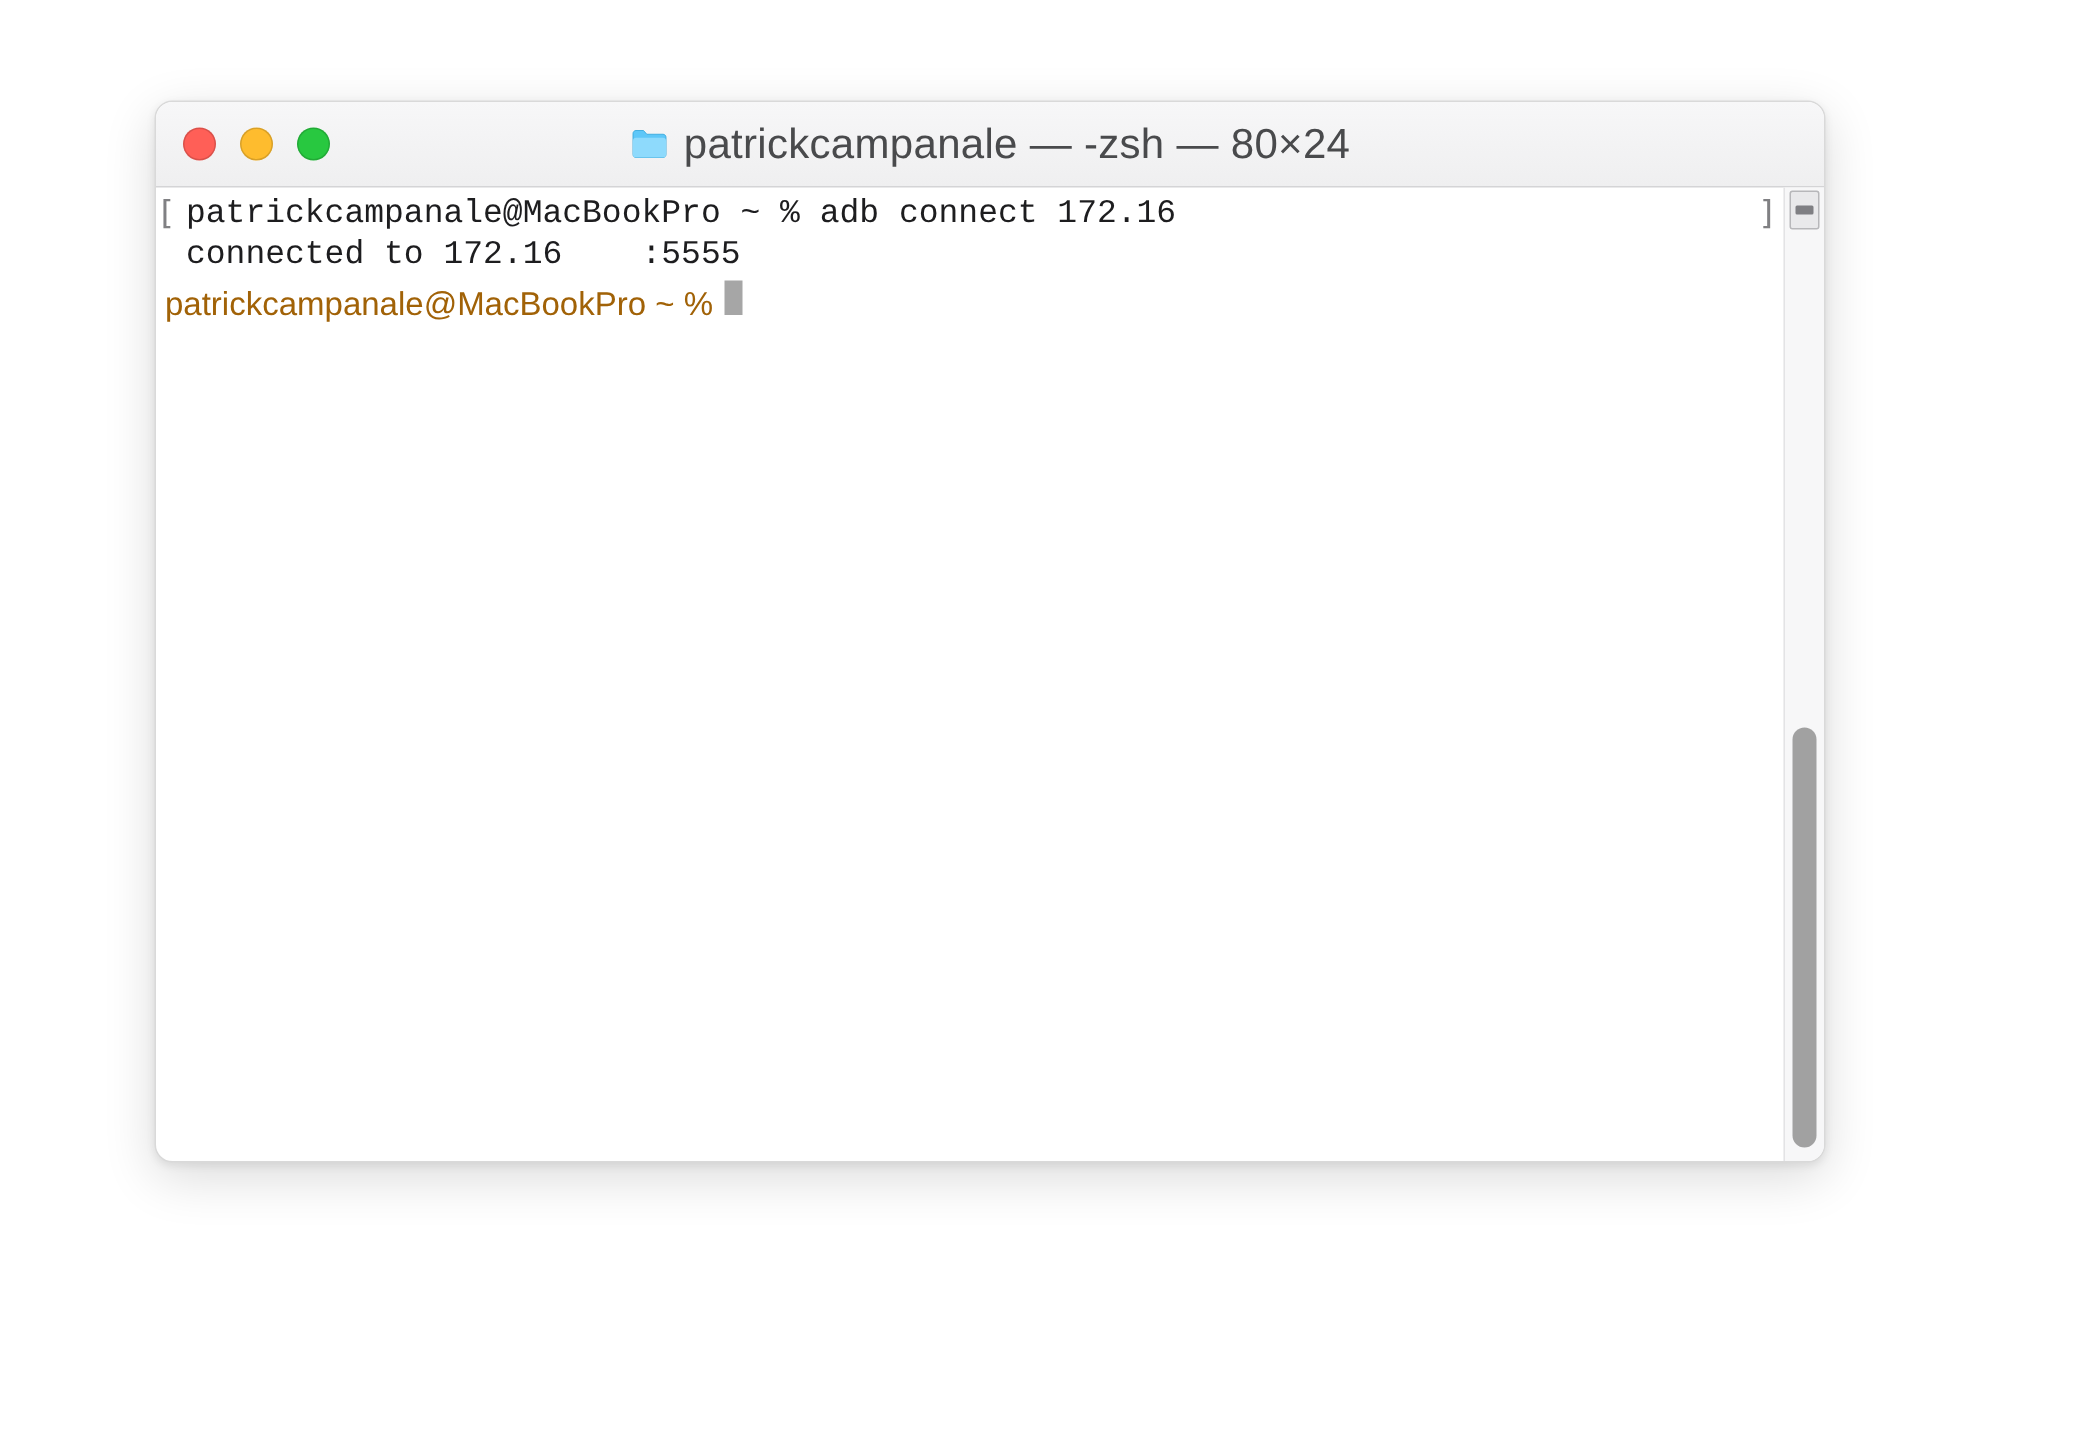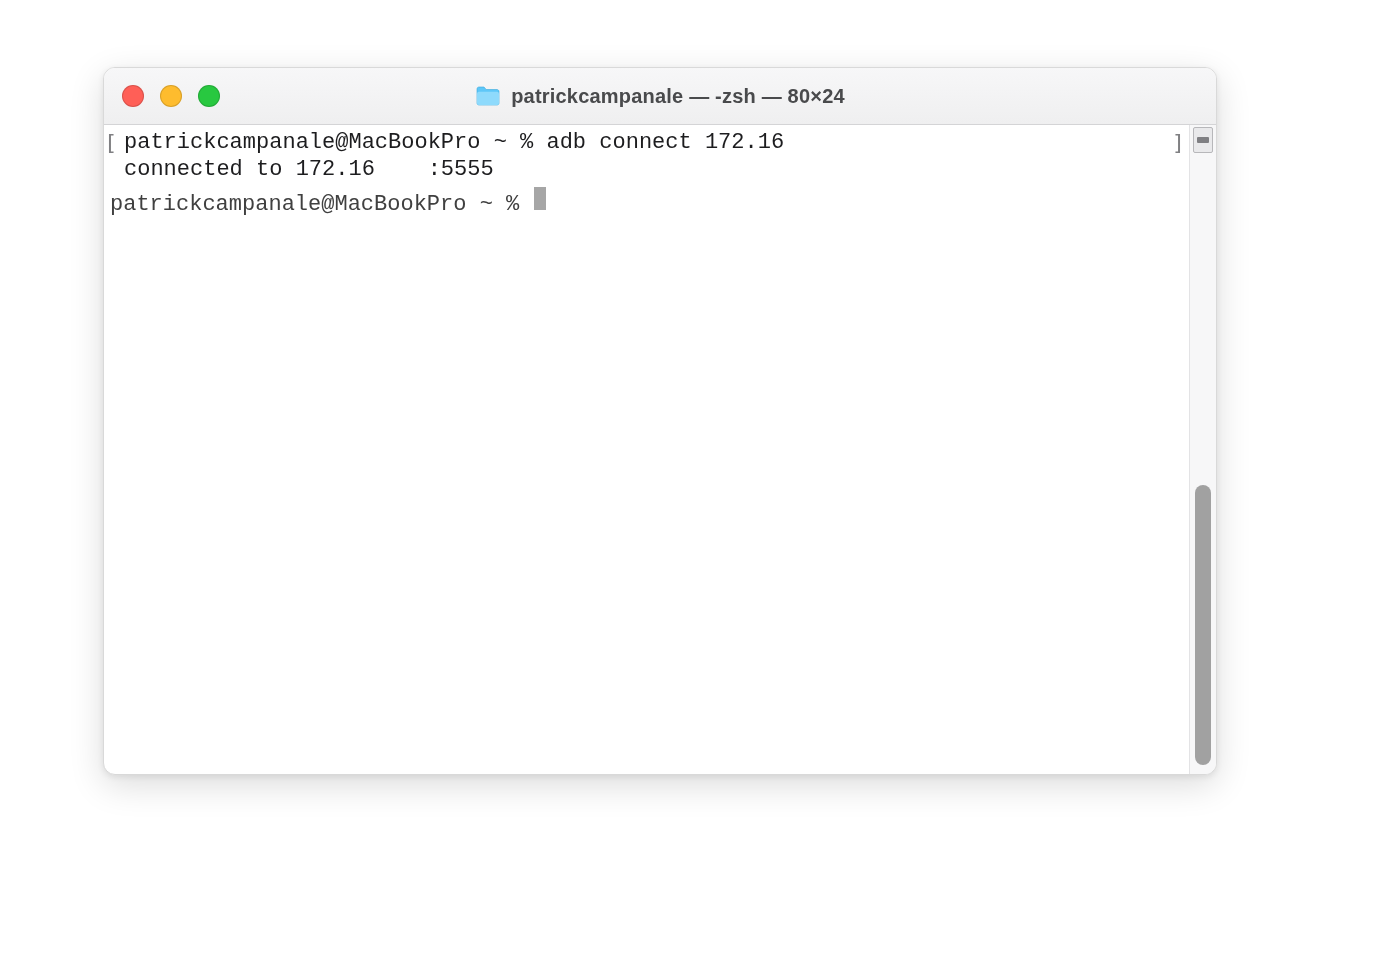--- a/index.html
+++ b/index.html
@@ -55,22 +55,22 @@
   .dot.yellow { background:#febc2e; }
   .dot.green  { background:#28c840; }
 
   .title-center {
     flex: 1;
     display: flex;
     align-items: center;
     justify-content: center;
     gap: 10px;
     color: #494a4c;
-    font-size: 20px;
-    font-weight: 700;
+    font-size: 28px;
+    font-weight: 400;
     letter-spacing: 0.2px;
     user-select: none;
   }
 
   .folder-icon {
     width: 26px;
     height: 22px;
     display: inline-block;
   }
   .folder-icon svg { display:block; }
@@ -93,24 +93,24 @@
     font-family: "SF Mono", Menlo, Consolas, "Courier New", monospace;
     font-size: 22px;
     line-height: 27px;
     color: #1d1d1f;
     white-space: pre;
   }
 
   .prompt-line {
     display: flex;
     align-items: baseline;
-    font-family: Liberation Mono, monospace;
+    font-family: Liberation Sans, sans-serif;
     font-size: 22px;
     line-height: 27px;
-    color: #404040;
+    color: #a16207;
     padding: 0 6px;
     white-space: pre;
   }
   .cursor-block {
     display: inline-block;
     width: 12px;
     height: 23px;
     background: #a6a6a6;
     margin-left: 2px;
     margin-bottom: -3px;

